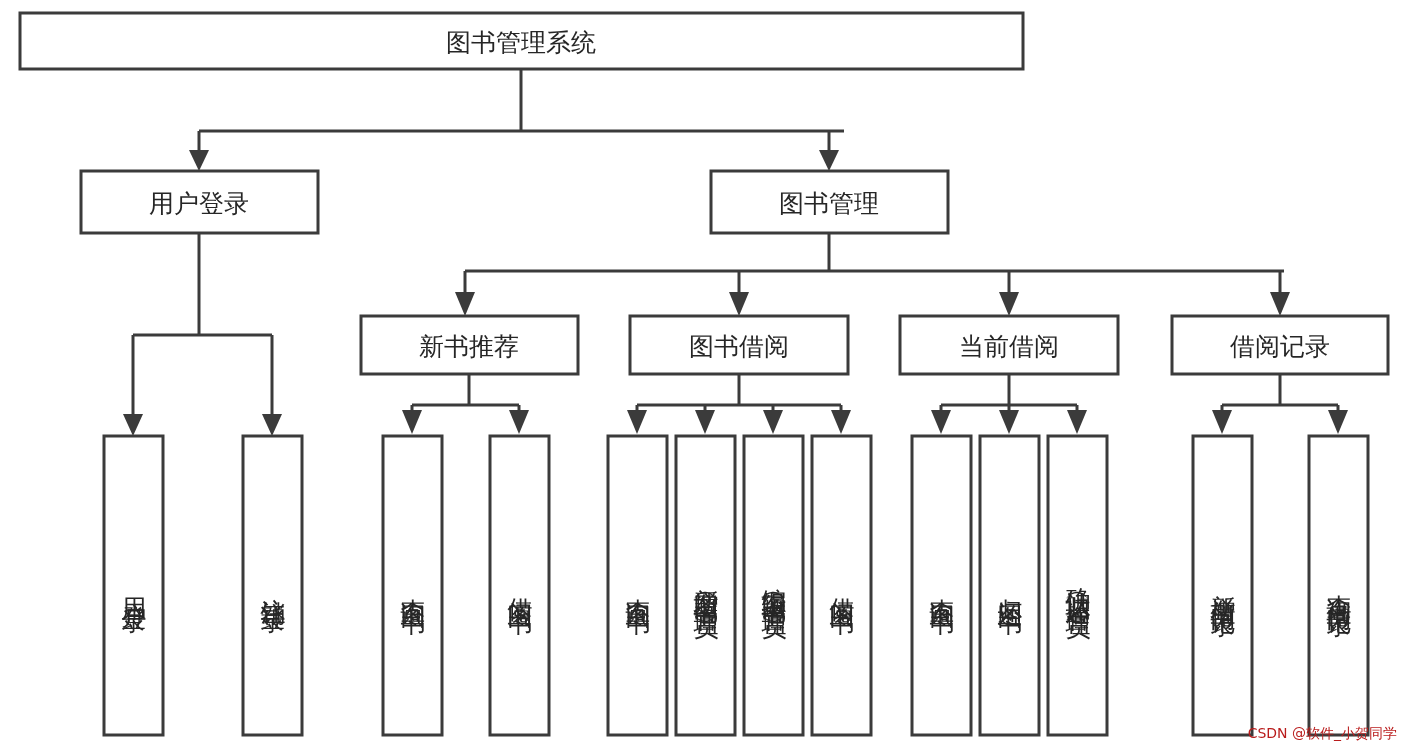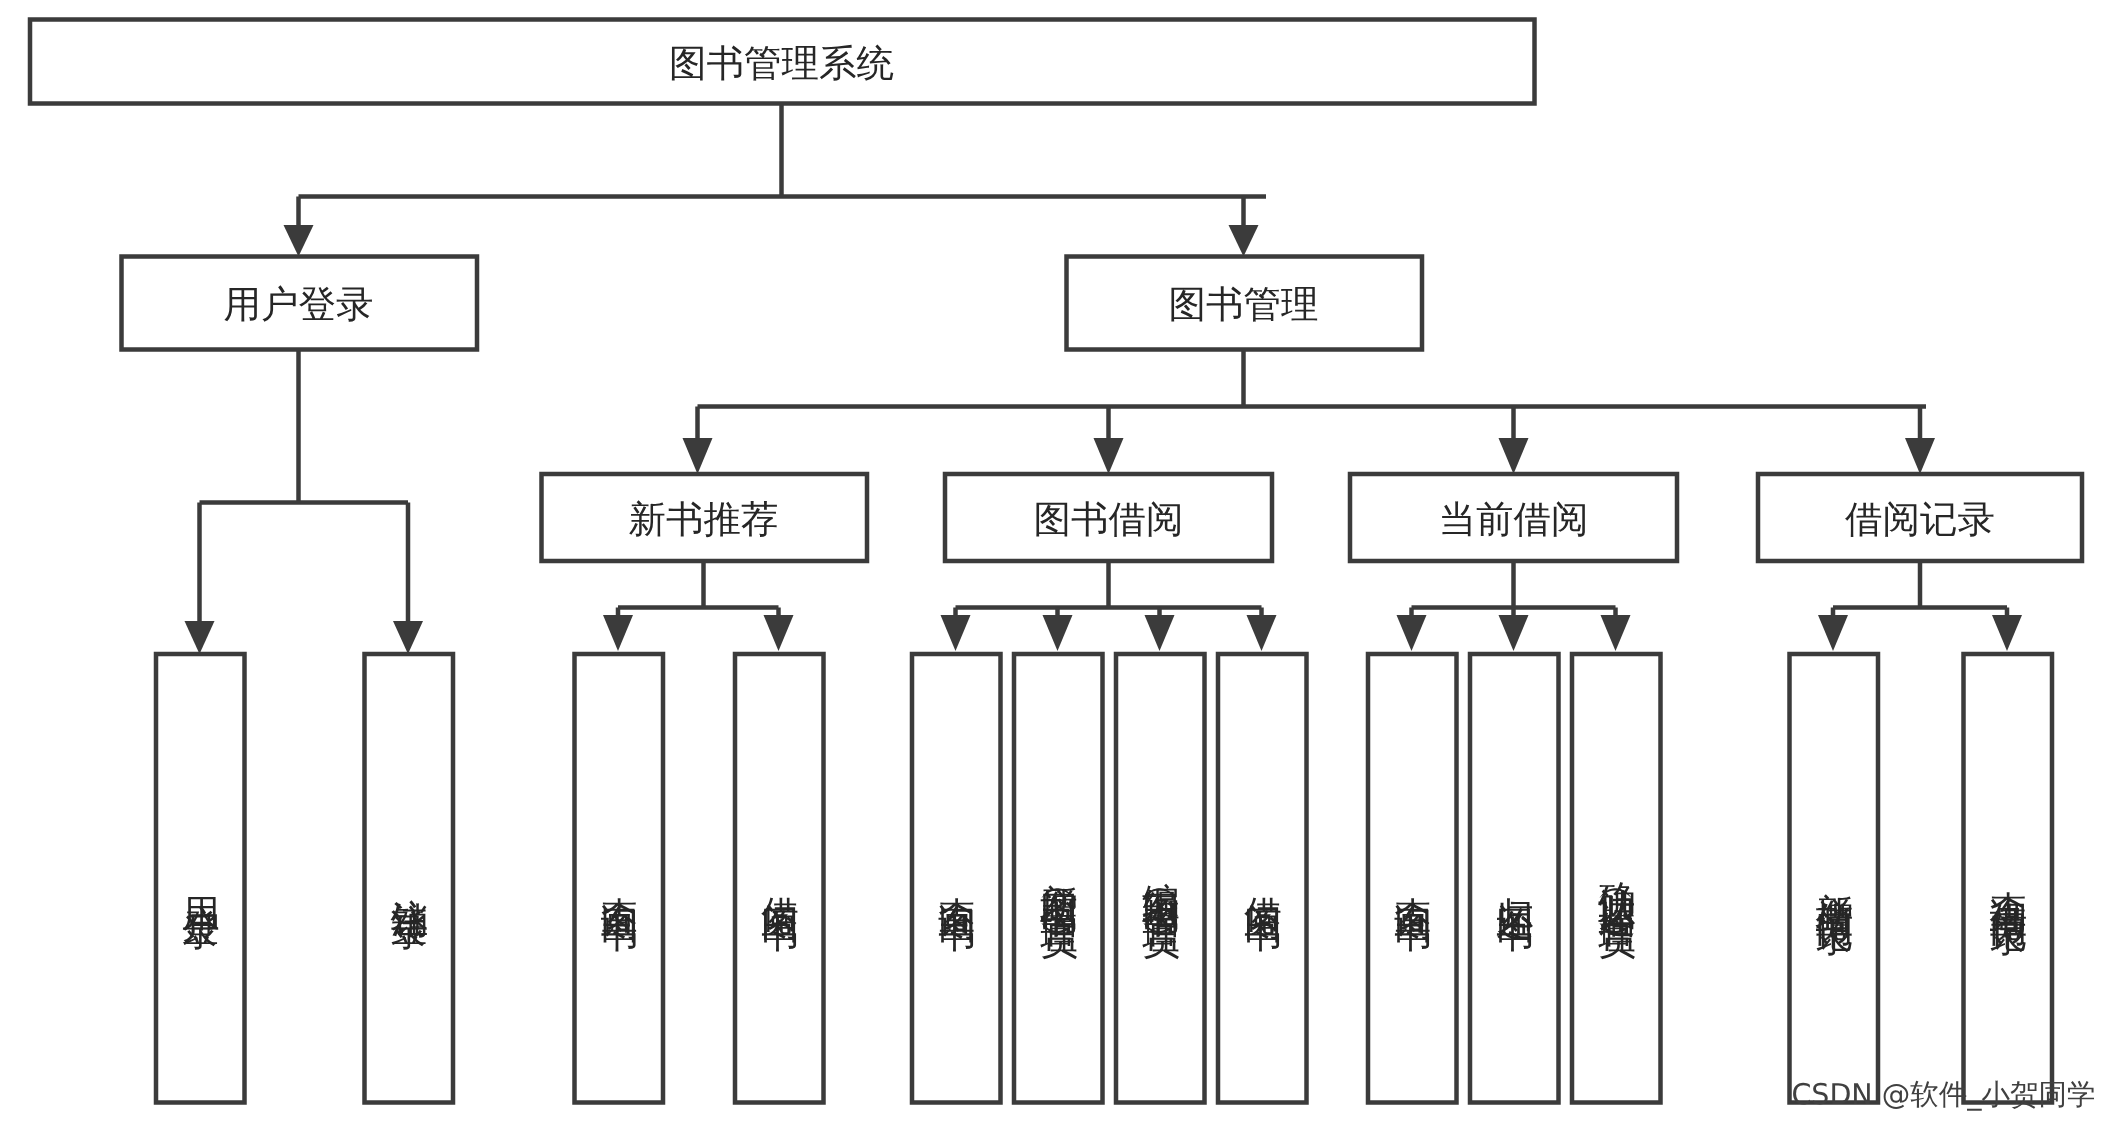--- a/index.html
+++ b/index.html
@@ -55,22 +55,22 @@
     writing-mode: vertical-rl;
     text-orientation: upright;
     glyph-orientation-vertical: 0;
     letter-spacing: 4px;
   }
   .watermark {
     position: absolute;
     right: 8px;
     bottom: 4px;
     font-family: "DejaVu Sans", "Liberation Sans", sans-serif;
-    font-size: 19px;
-    color: #404040;
+    font-size: 14px;
+    color: #b91c1c;
     white-space: nowrap;
     pointer-events: none;
   }
 </style>
 </head>
 <body>
 
 <div id="diagram-root">
 
   <svg class="flow" viewBox="0 0 1405 747" xmlns="http://www.w3.org/2000/svg">

